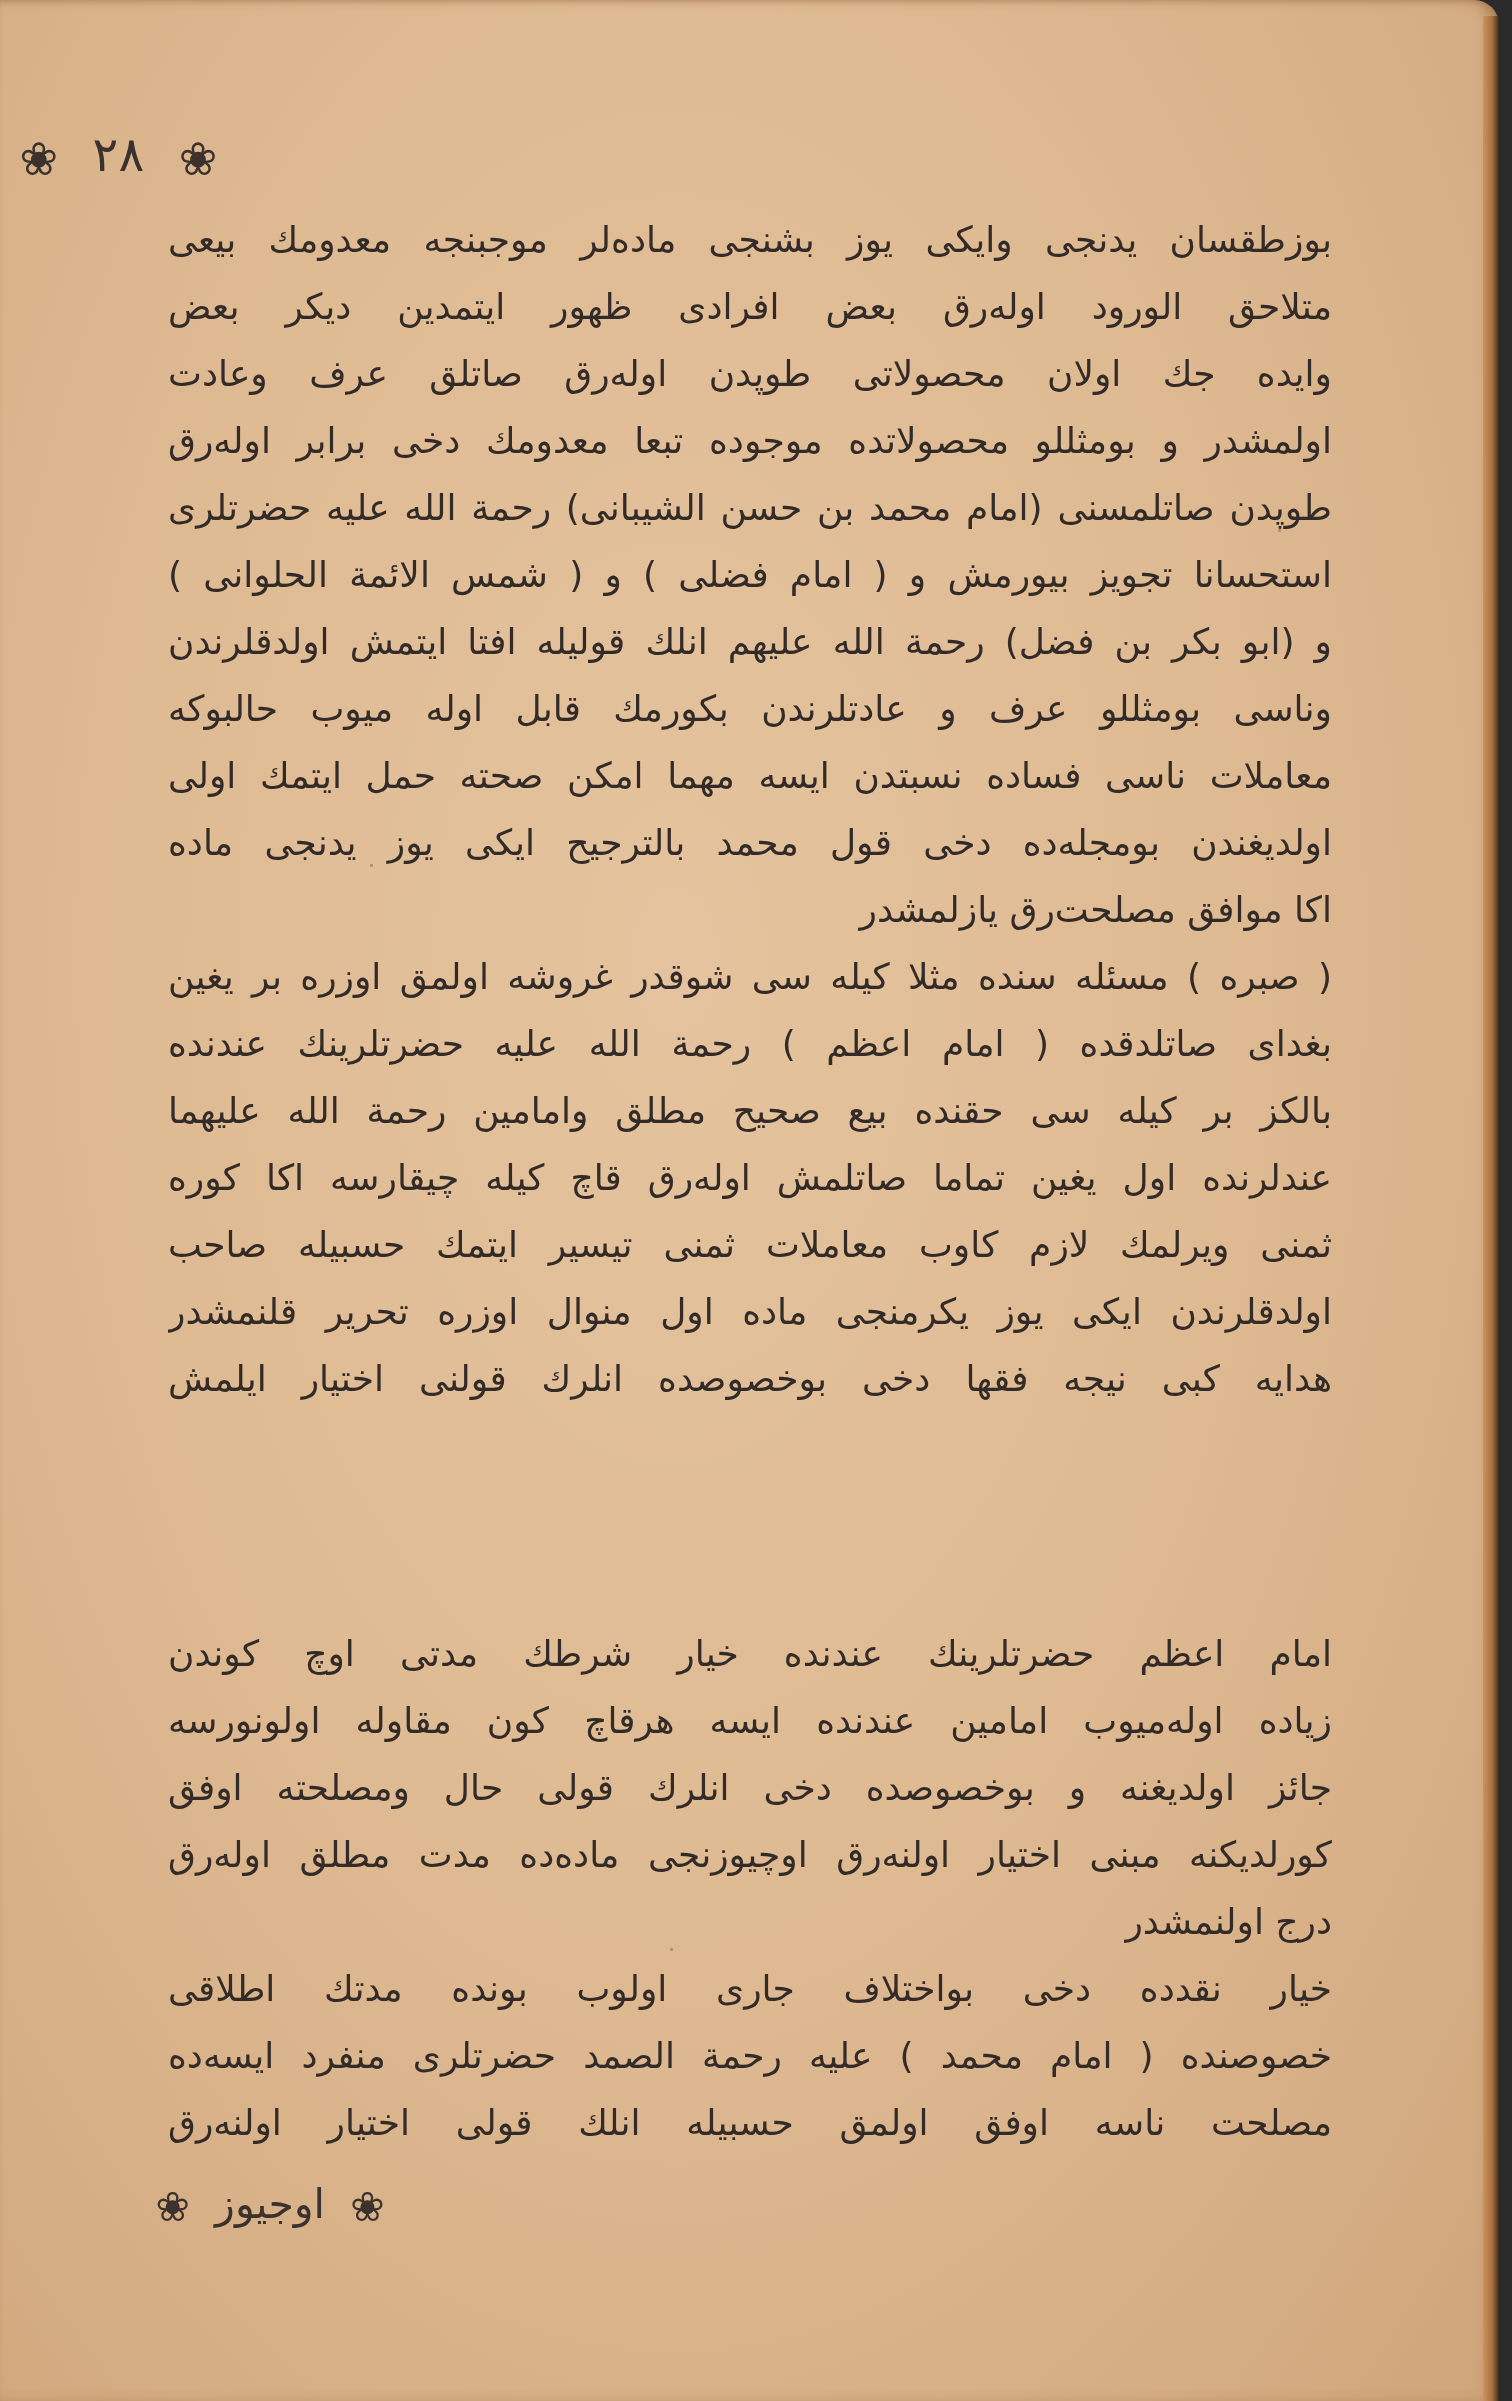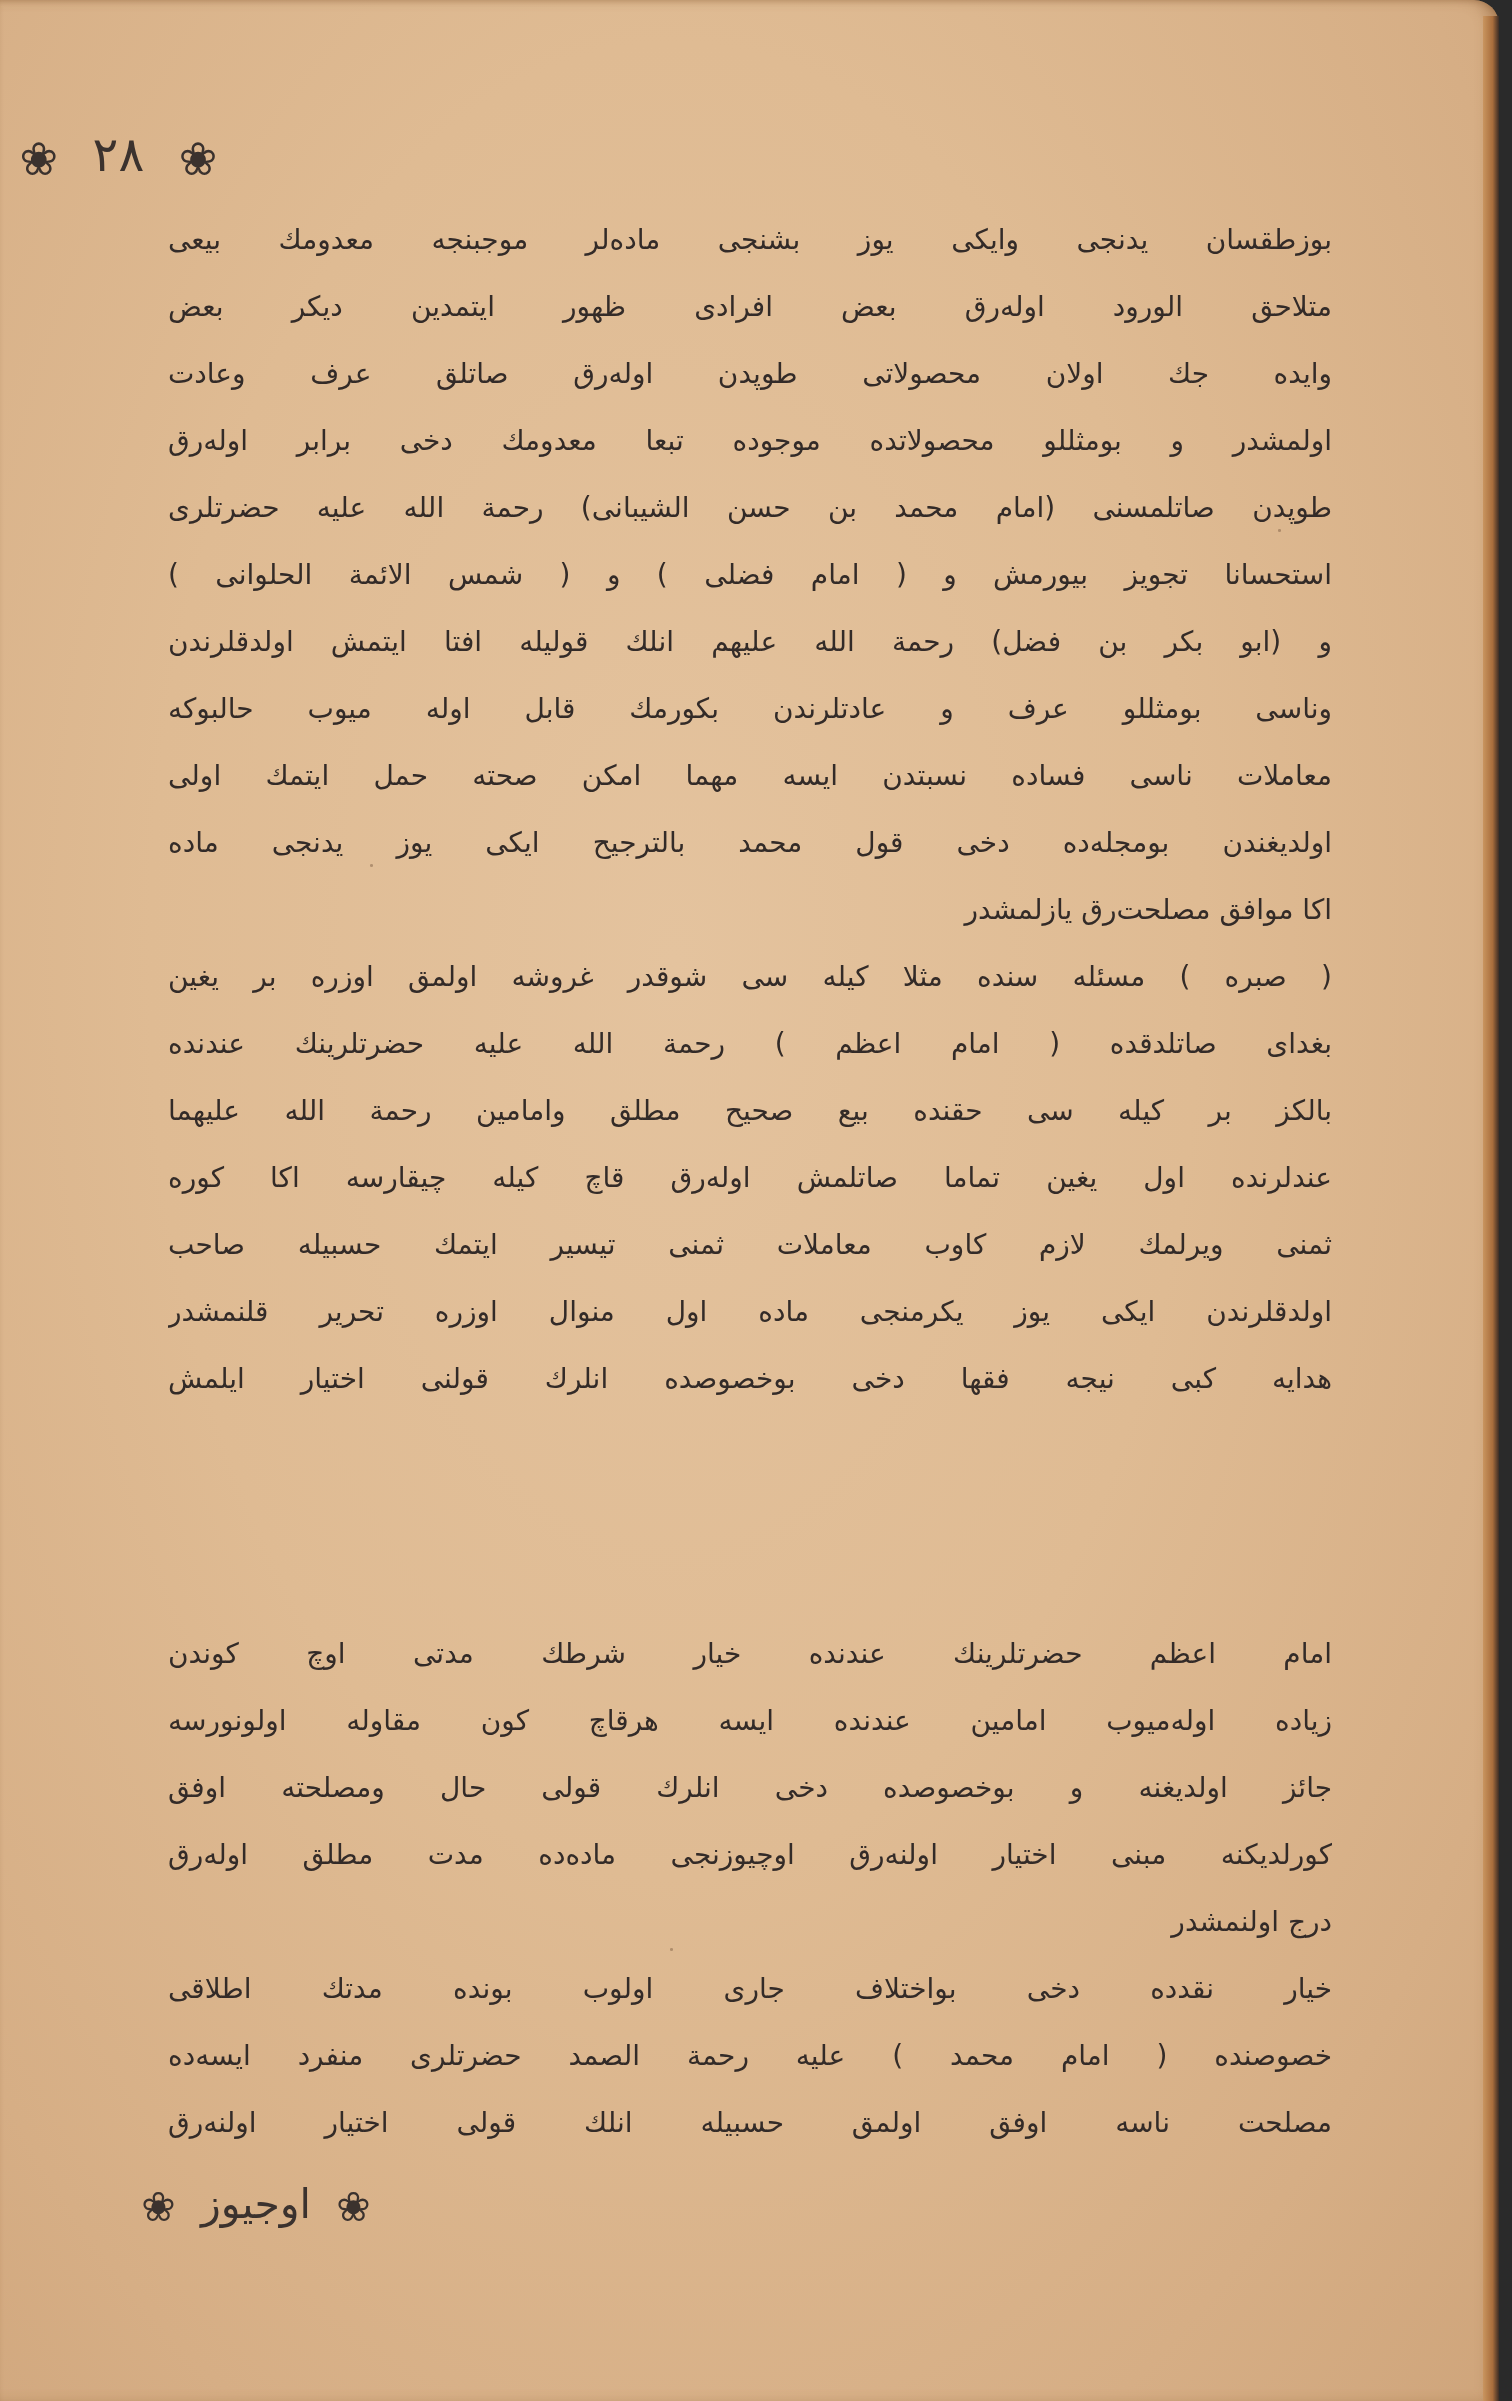--- a/index.html
+++ b/index.html
@@ -53,42 +53,42 @@
     }
     .text-block {
       position: absolute;
       left: 168px;
       width: 1164px;
       direction: rtl;
       text-align: justify;
       text-align-last: justify;
       color: #332b28;
       font-family: "DejaVu Sans", sans-serif;
-      font-size: 28px;
+      font-size: 36px;
     }
     .line {
       display: block;
       height: 67px;
       line-height: 67px;
       white-space: nowrap;
       overflow: hidden;
       text-align: justify;
       text-align-last: justify;
     }
     .line.short {
       text-align-last: right;
     }
     .block-1 { top: 206px; }
     .block-2 { top: 1620px; }
     .footer {
       position: absolute;
       left: 115px;
       top: 2173px;
       width: 282px;
-      text-align: center;
+      text-align: right;
       direction: rtl;
       color: #3b322e;
       font-family: "DejaVu Sans", sans-serif;
       font-size: 41px;
       line-height: 62px;
     }
     .footer .ornament { font-size: 41px; margin: 0 12.3px; }
     .speck {
       position: absolute;
       width: 2.6px; height: 2.6px;

